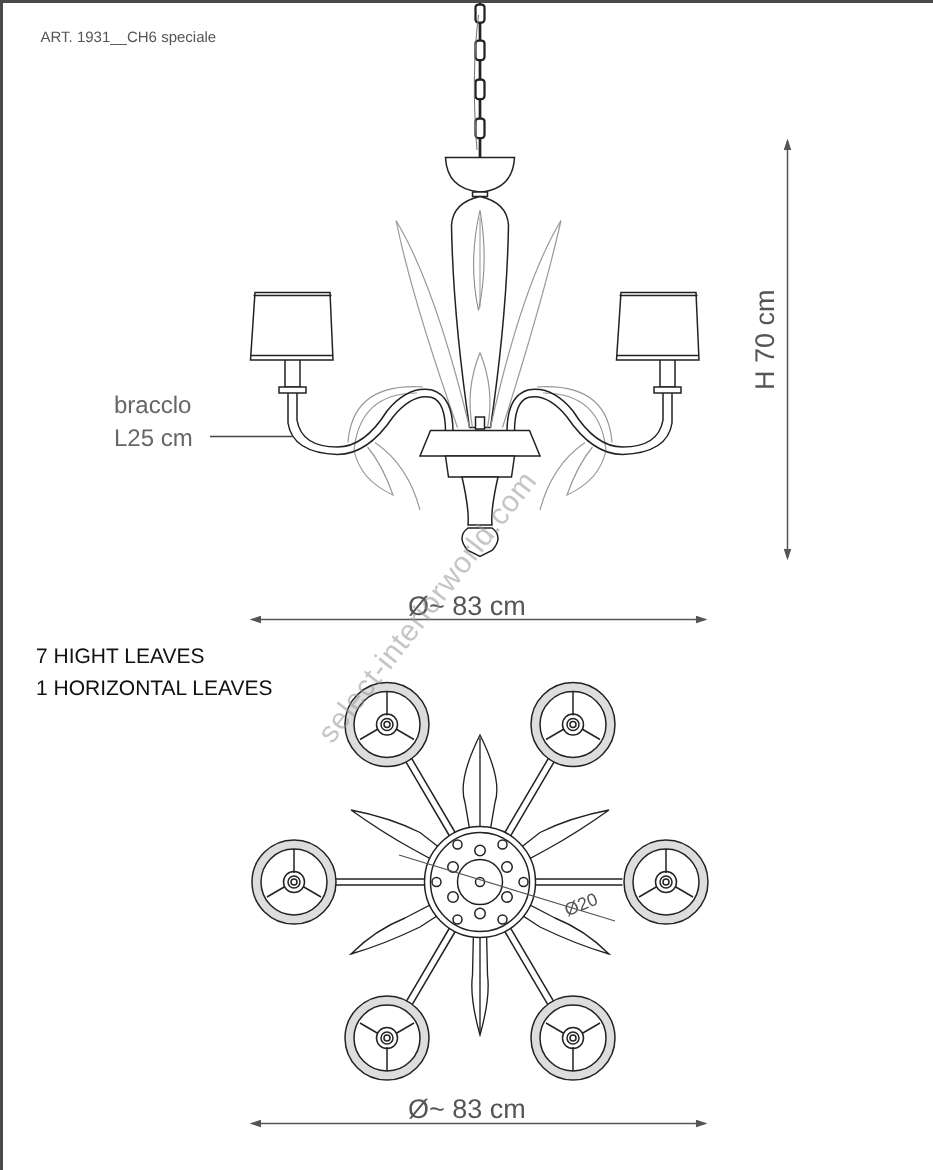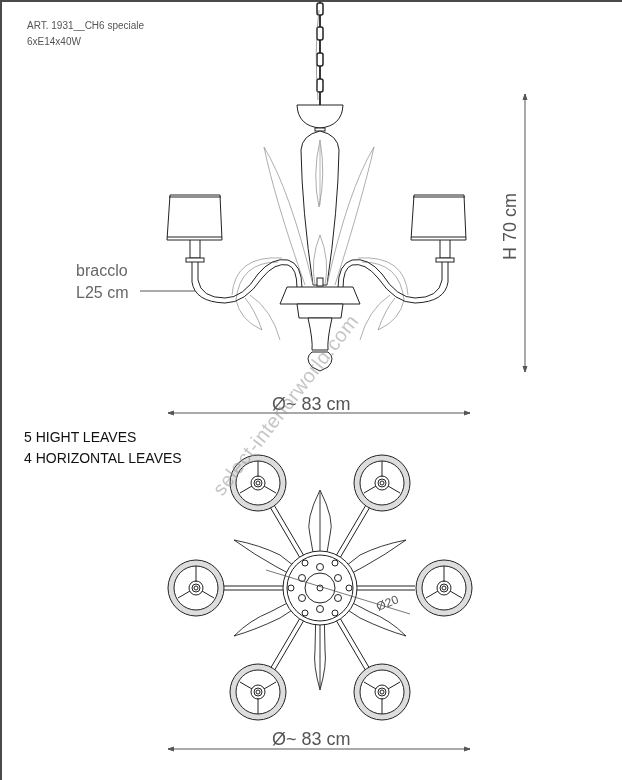--- a/index.html
+++ b/index.html
@@ -217,32 +217,31 @@
 
   <g stroke="#555" stroke-width="1">
     <line x1="168" y1="749" x2="470" y2="749"></line>
     <path d="M174 747 L168 749 L174 751" fill="#555"></path>
     <path d="M464 747 L470 749 L464 751" fill="#555"></path>
   </g>
 </svg>
 
 <div class="txt title">
   <div>ART. 1931__CH6 speciale</div>
-  <div>6xE14x40W</div>
 </div>
 
 <div class="txt braccio">
   <div>bracclo</div>
   <div>L25 cm</div>
 </div>
 
 <div class="dim-h">H 70 cm</div>
 <div class="txt dim-d1">Ø~ 83 cm</div>
 
 <div class="txt leaves">
-  <div>5 HIGHT LEAVES</div>
-  <div>4 HORIZONTAL LEAVES</div>
+  <div>7 HIGHT LEAVES</div>
+  <div>1 HORIZONTAL LEAVES</div>
 </div>
 
 <div class="txt d20">Ø20</div>
 <div class="txt dim-d2">Ø~ 83 cm</div>
 
 <div class="wm">select-interiorworld.com</div>
 
 </body></html>

